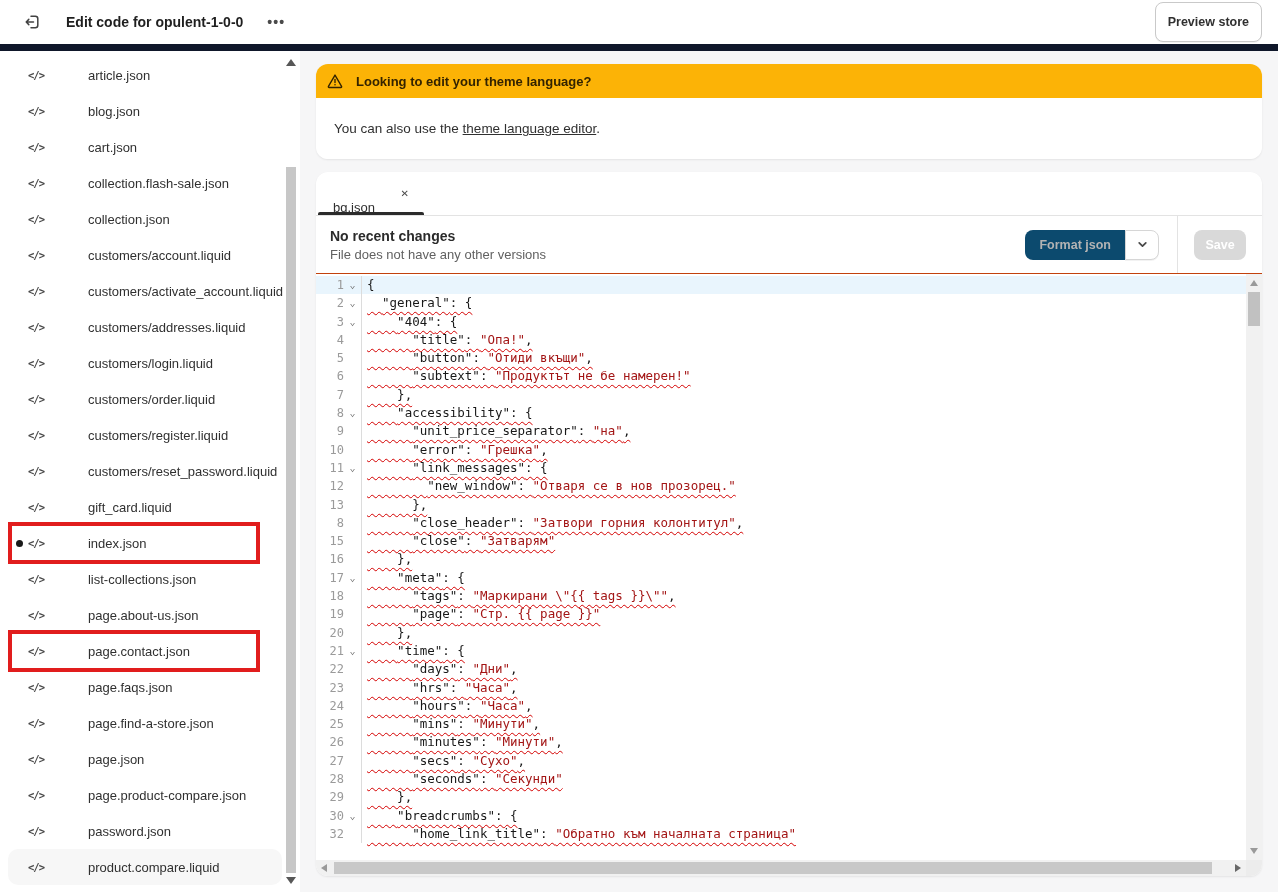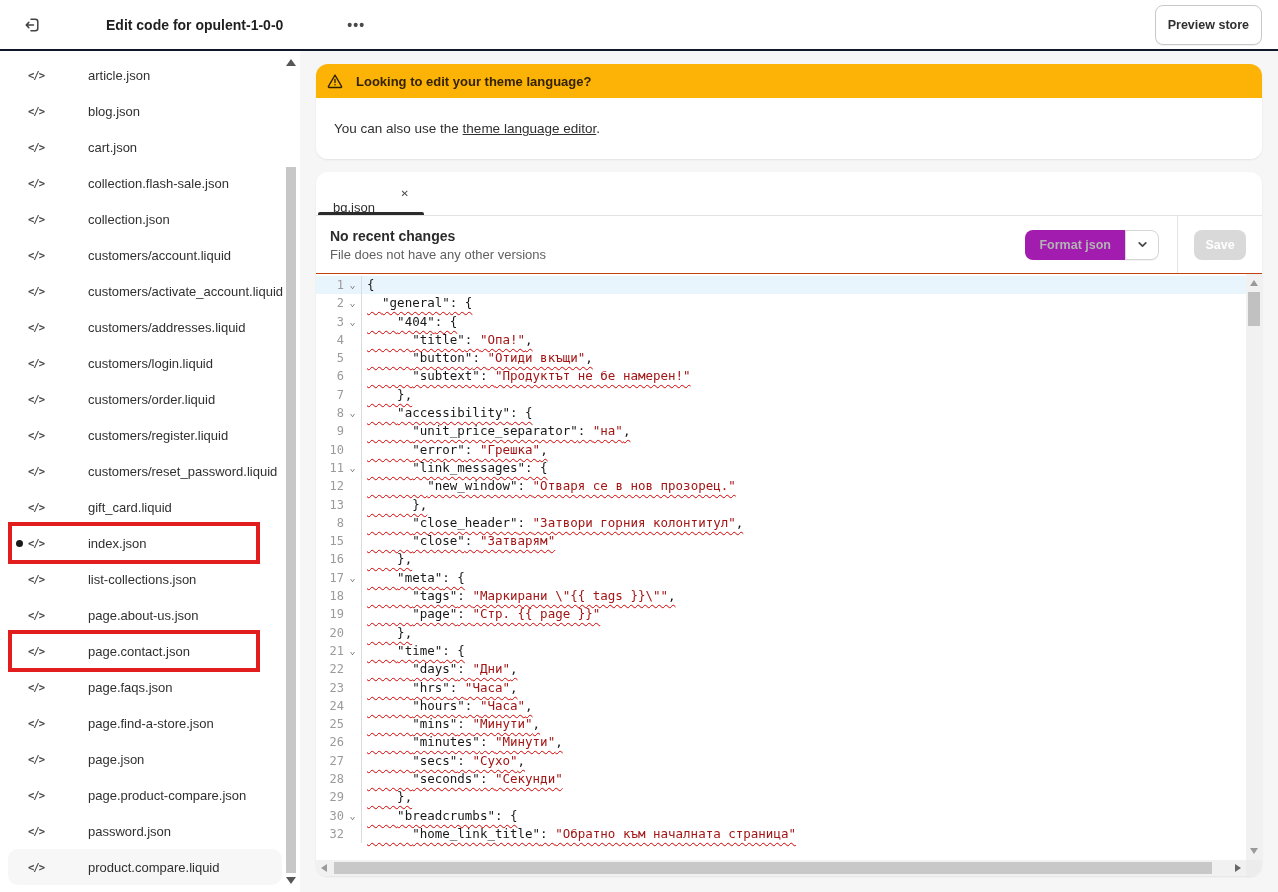--- a/index.html
+++ b/index.html
@@ -4,22 +4,22 @@
 <style>
   * { margin:0; padding:0; box-sizing:border-box; }
   html,body { width:1278px; height:892px; overflow:hidden; }
   body {
     font-family:"Liberation Sans", sans-serif;
     background:#f6f6f7; color:#303030; font-size:13px;
     -webkit-font-smoothing:antialiased;
   }
   
   .topbar {
-    height:51px; background:#ffffff; border-bottom:2px solid #0f172a;
-    display:flex; align-items:center; padding:0 16px; position:relative; z-index:5;gap:40px;
+    height:51px; background:#ffffff; border-bottom:7px solid #0f172a;
+    display:flex; align-items:center; padding:0 16px; position:relative; z-index:5;
   }
   .exit-btn { width:28px; height:28px; display:flex; align-items:center; justify-content:center; border:none; background:transparent; cursor:pointer; margin-left:2px; }
   .topbar-title { font-size:14px; font-weight:600; color:#1f1f1f; margin-left:20px; }
   .more-btn { border:none; background:transparent; color:#4a4a4a; font-size:14px; letter-spacing:1px; margin-left:24px; cursor:pointer; font-weight:700; }
   .preview-btn {
     margin-left:auto; height:40px; padding:0 12px; background:#fff;
     border:1px solid #c9c9c9; border-radius:8px; font-size:12.5px; font-weight:550;
     color:#303030; cursor:pointer; box-shadow:0 1px 0 rgba(0,0,0,.05);
     font-family:"Liberation Sans", sans-serif;
   }
@@ -70,21 +70,21 @@
   }
   .tab-label { font-size:13px; color:#303030;margin-top:28px; }
   .tab-close { font-size:10px; color:#4a4a4a; cursor:pointer; }
   .tab-underline { position:absolute; left:2px; bottom:0; width:106px; height:3px; background:#2b2b2b; border-radius:2px 2px 0 0; }
   .statusrow { height:58px; border-bottom:1px solid #c2410c; display:flex; align-items:center; padding:0 0 0 14px; flex:none; }
   .status-title { font-size:14px; font-weight:650; color:#2b2b2b; }
   .status-sub { font-size:13px; color:#616161; margin-top:3px; }
   .statusrow .spacer { flex:1; }
   .splitbtn { display:flex; height:30px; }
   .splitbtn .fmt {
-    background:#a21caf; color:#b3b3b3; border:none; padding:0 14px; font-size:12.5px;
+    background:#0c4a6e; color:#b3b3b3; border:none; padding:0 14px; font-size:12.5px;
     font-weight:550; border-radius:8px 0 0 8px; font-family:"Liberation Sans", sans-serif;
   }
   .splitbtn .drop {
     width:34px; background:#fff; border:1px solid #d6d6d6; border-radius:0 8px 8px 0;
     display:flex; align-items:center; justify-content:center; cursor:pointer;
     box-shadow:0 1px 0 rgba(0,0,0,.05);
   }
   .vdivider { width:1px; background:#e3e3e3; height:100%; margin:0 16px 0 18px; }
   .save-btn {
     height:30px; width:52px; background:#d9d9d9; color:#ffffff; border:none;

